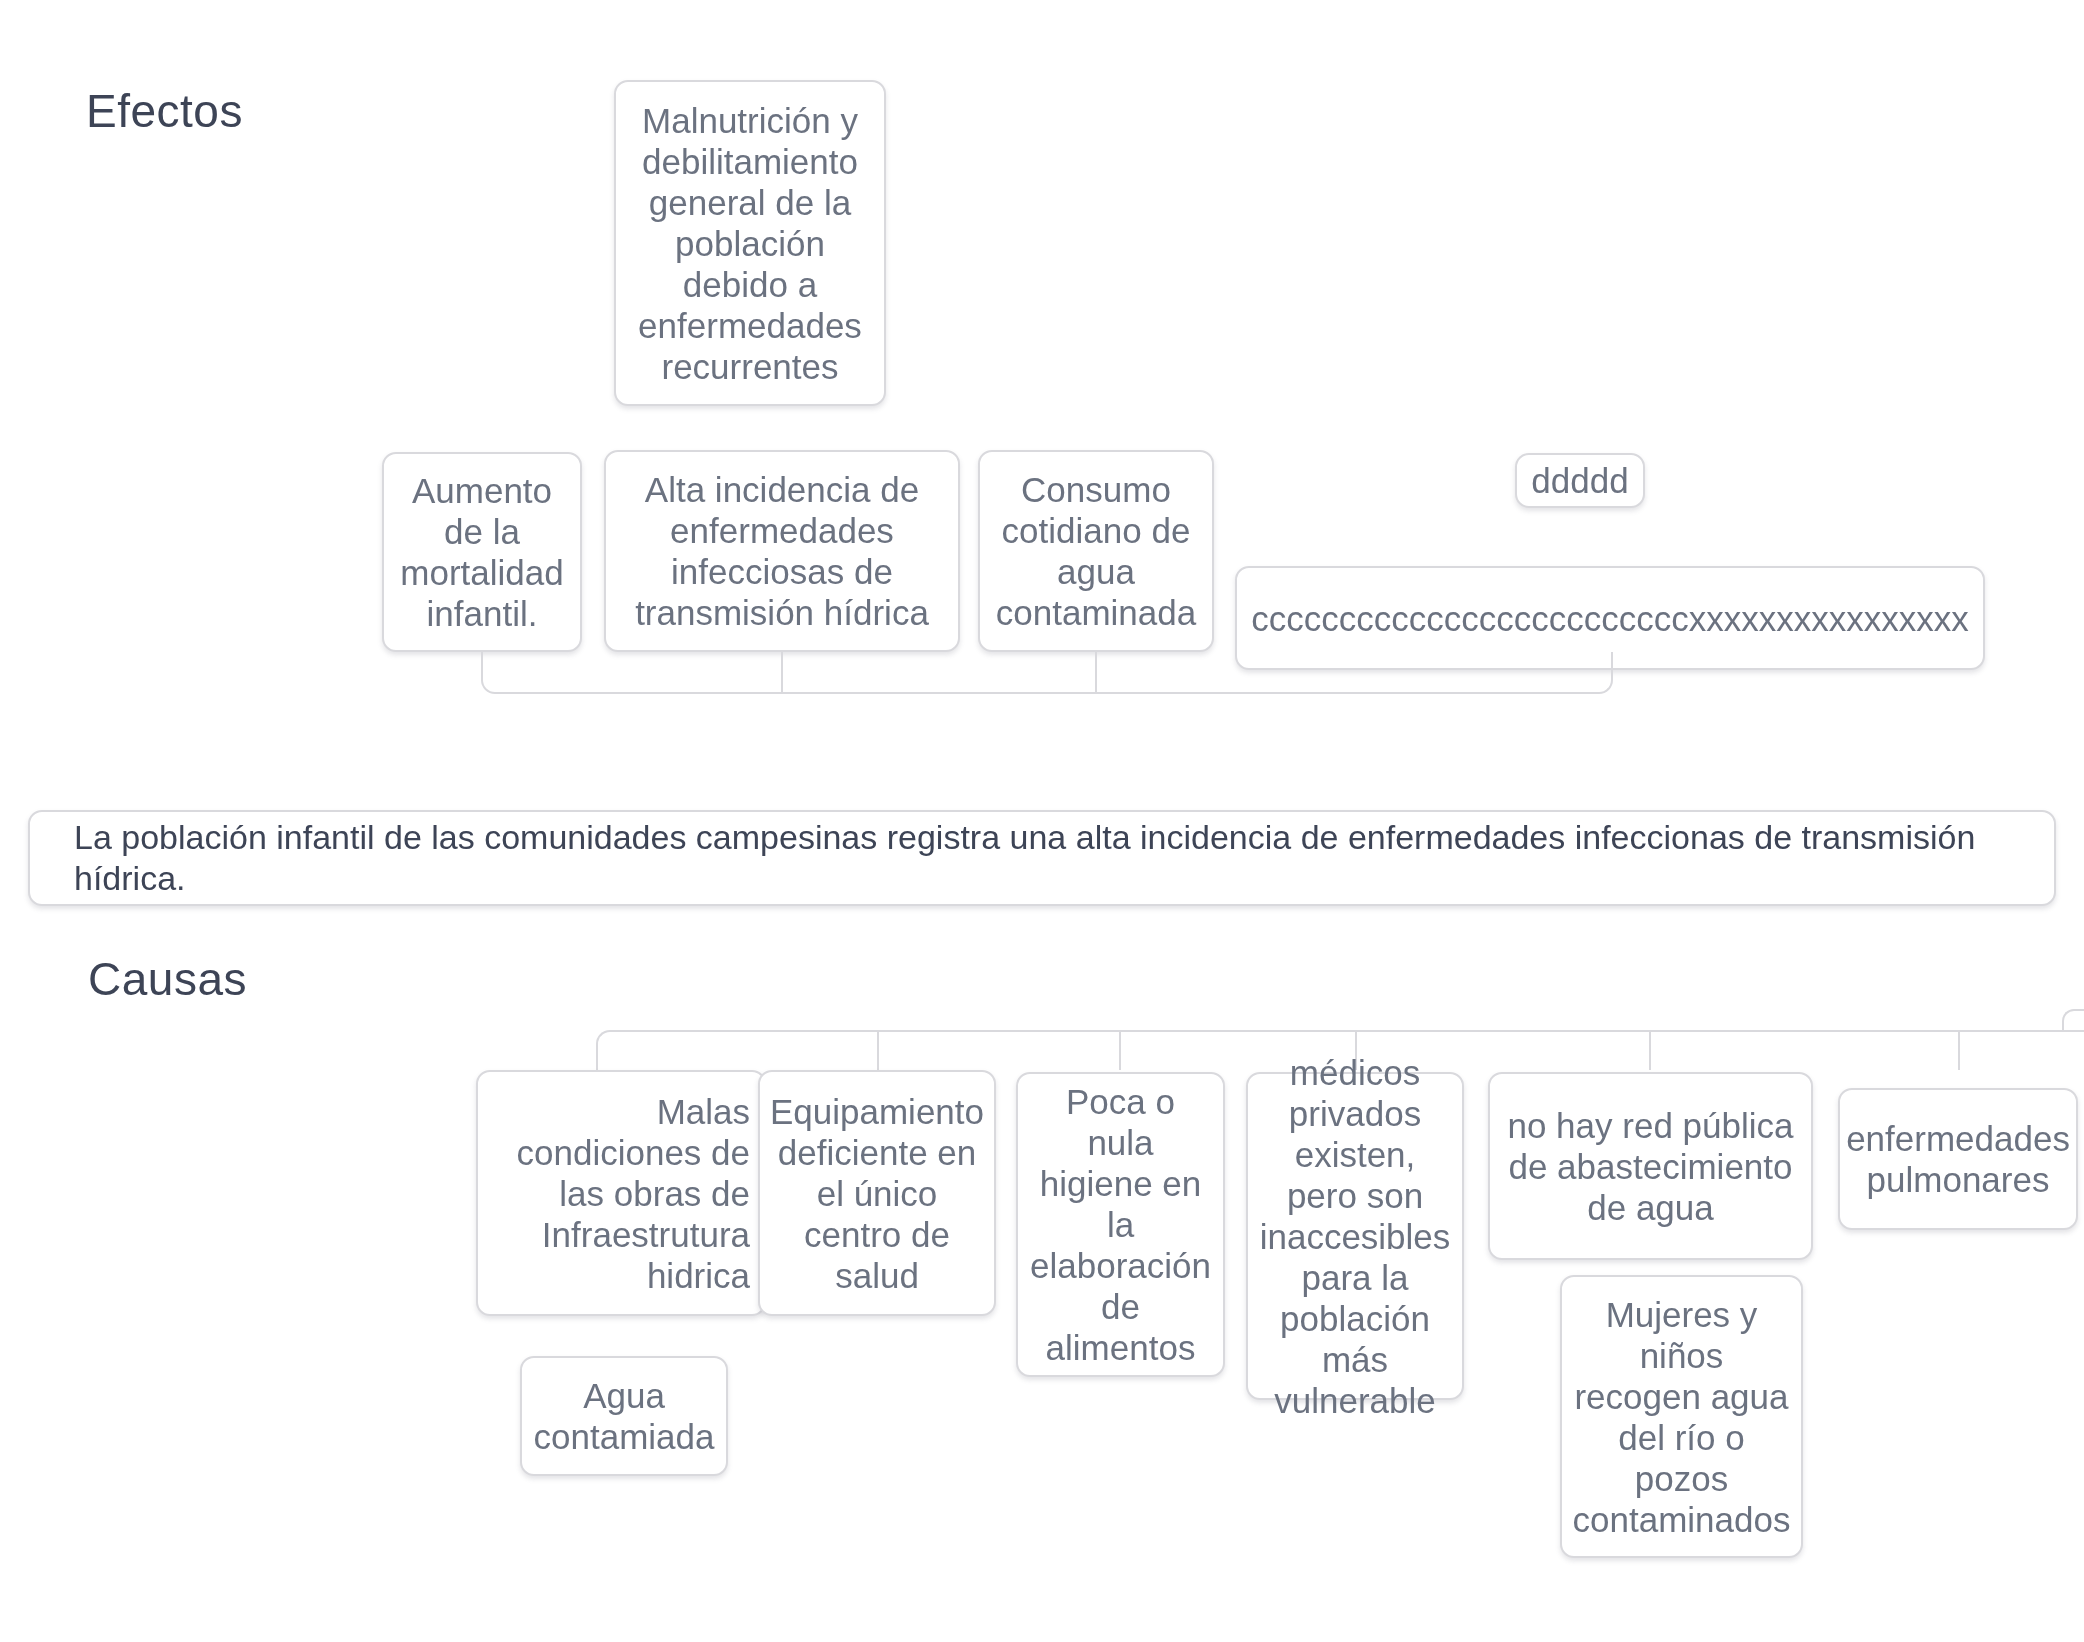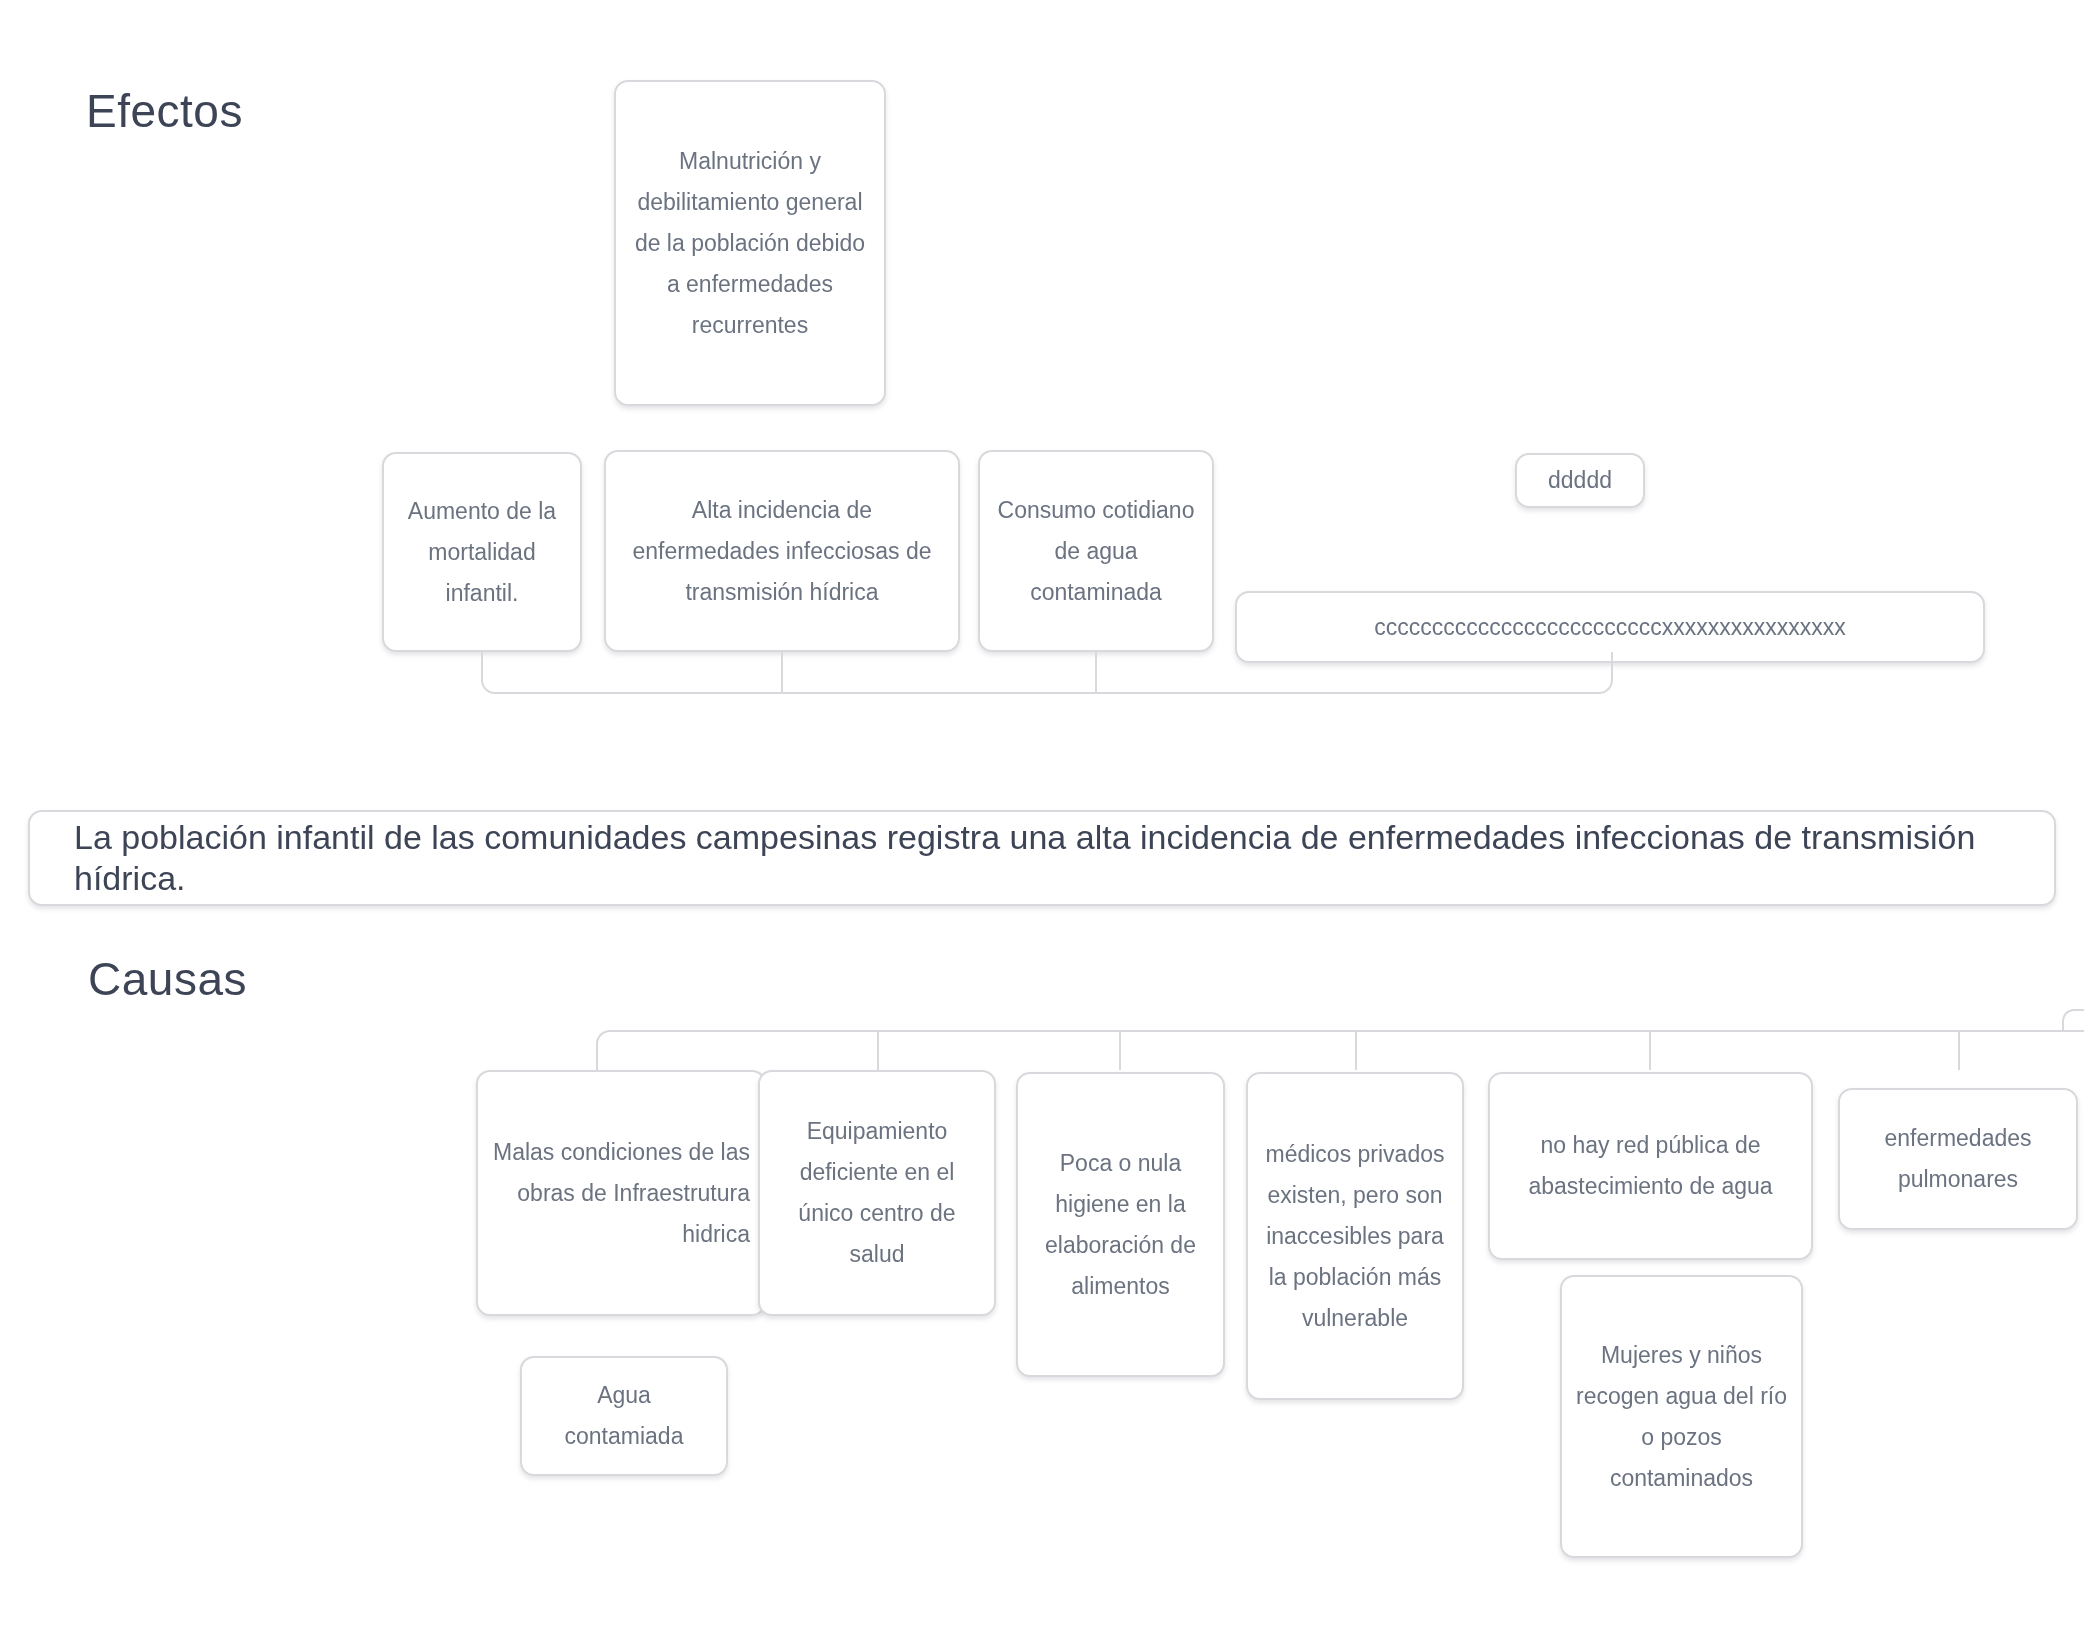--- a/index.html
+++ b/index.html
@@ -20,34 +20,34 @@
   .h-efectos{left:86px;top:84px;}
   .h-causas{left:88px;top:952px;}
   .node{
     position:absolute;
     box-sizing:border-box;
     background:#ffffff;
     border:2px solid #d9d9dd;
     border-radius:14px;
     box-shadow:0 3px 5px rgba(104,108,122,0.18);
     color:#6b7280;
-    font-size:23px;
+    font-size:35px;
     line-height:41px;
     display:flex;
     align-items:center;
     justify-content:center;
     text-align:center;
     padding:10px 14px;
   }
   .n-malnutricion{left:614px;top:80px;width:272px;height:326px;}
   .n-aumento{left:382px;top:452px;width:200px;height:200px;}
   .n-alta{left:604px;top:450px;width:356px;height:202px;}
   .n-consumo{left:978px;top:450px;width:236px;height:202px;}
   .n-ddddd{left:1515px;top:453px;width:130px;height:55px;}
-  .n-ccc{left:1235px;top:591px;width:750px;height:72px;overflow:hidden;white-space:nowrap;}
+  .n-ccc{left:1235px;top:566px;width:750px;height:104px;overflow:hidden;white-space:nowrap;}
   .n-problem{
     left:28px;top:810px;width:2028px;height:96px;
     justify-content:flex-start;text-align:left;
     color:#3d4456;font-size:34px;padding:0 44px;
   }
   .n-malas{left:476px;top:1070px;width:290px;height:246px;text-align:right;}
   .n-equipamiento{left:758px;top:1070px;width:238px;height:246px;}
   .n-poca{left:1016px;top:1072px;width:209px;height:305px;}
   .n-medicos{left:1246px;top:1072px;width:218px;height:328px;}
   .n-nohayred{left:1488px;top:1072px;width:325px;height:188px;}

